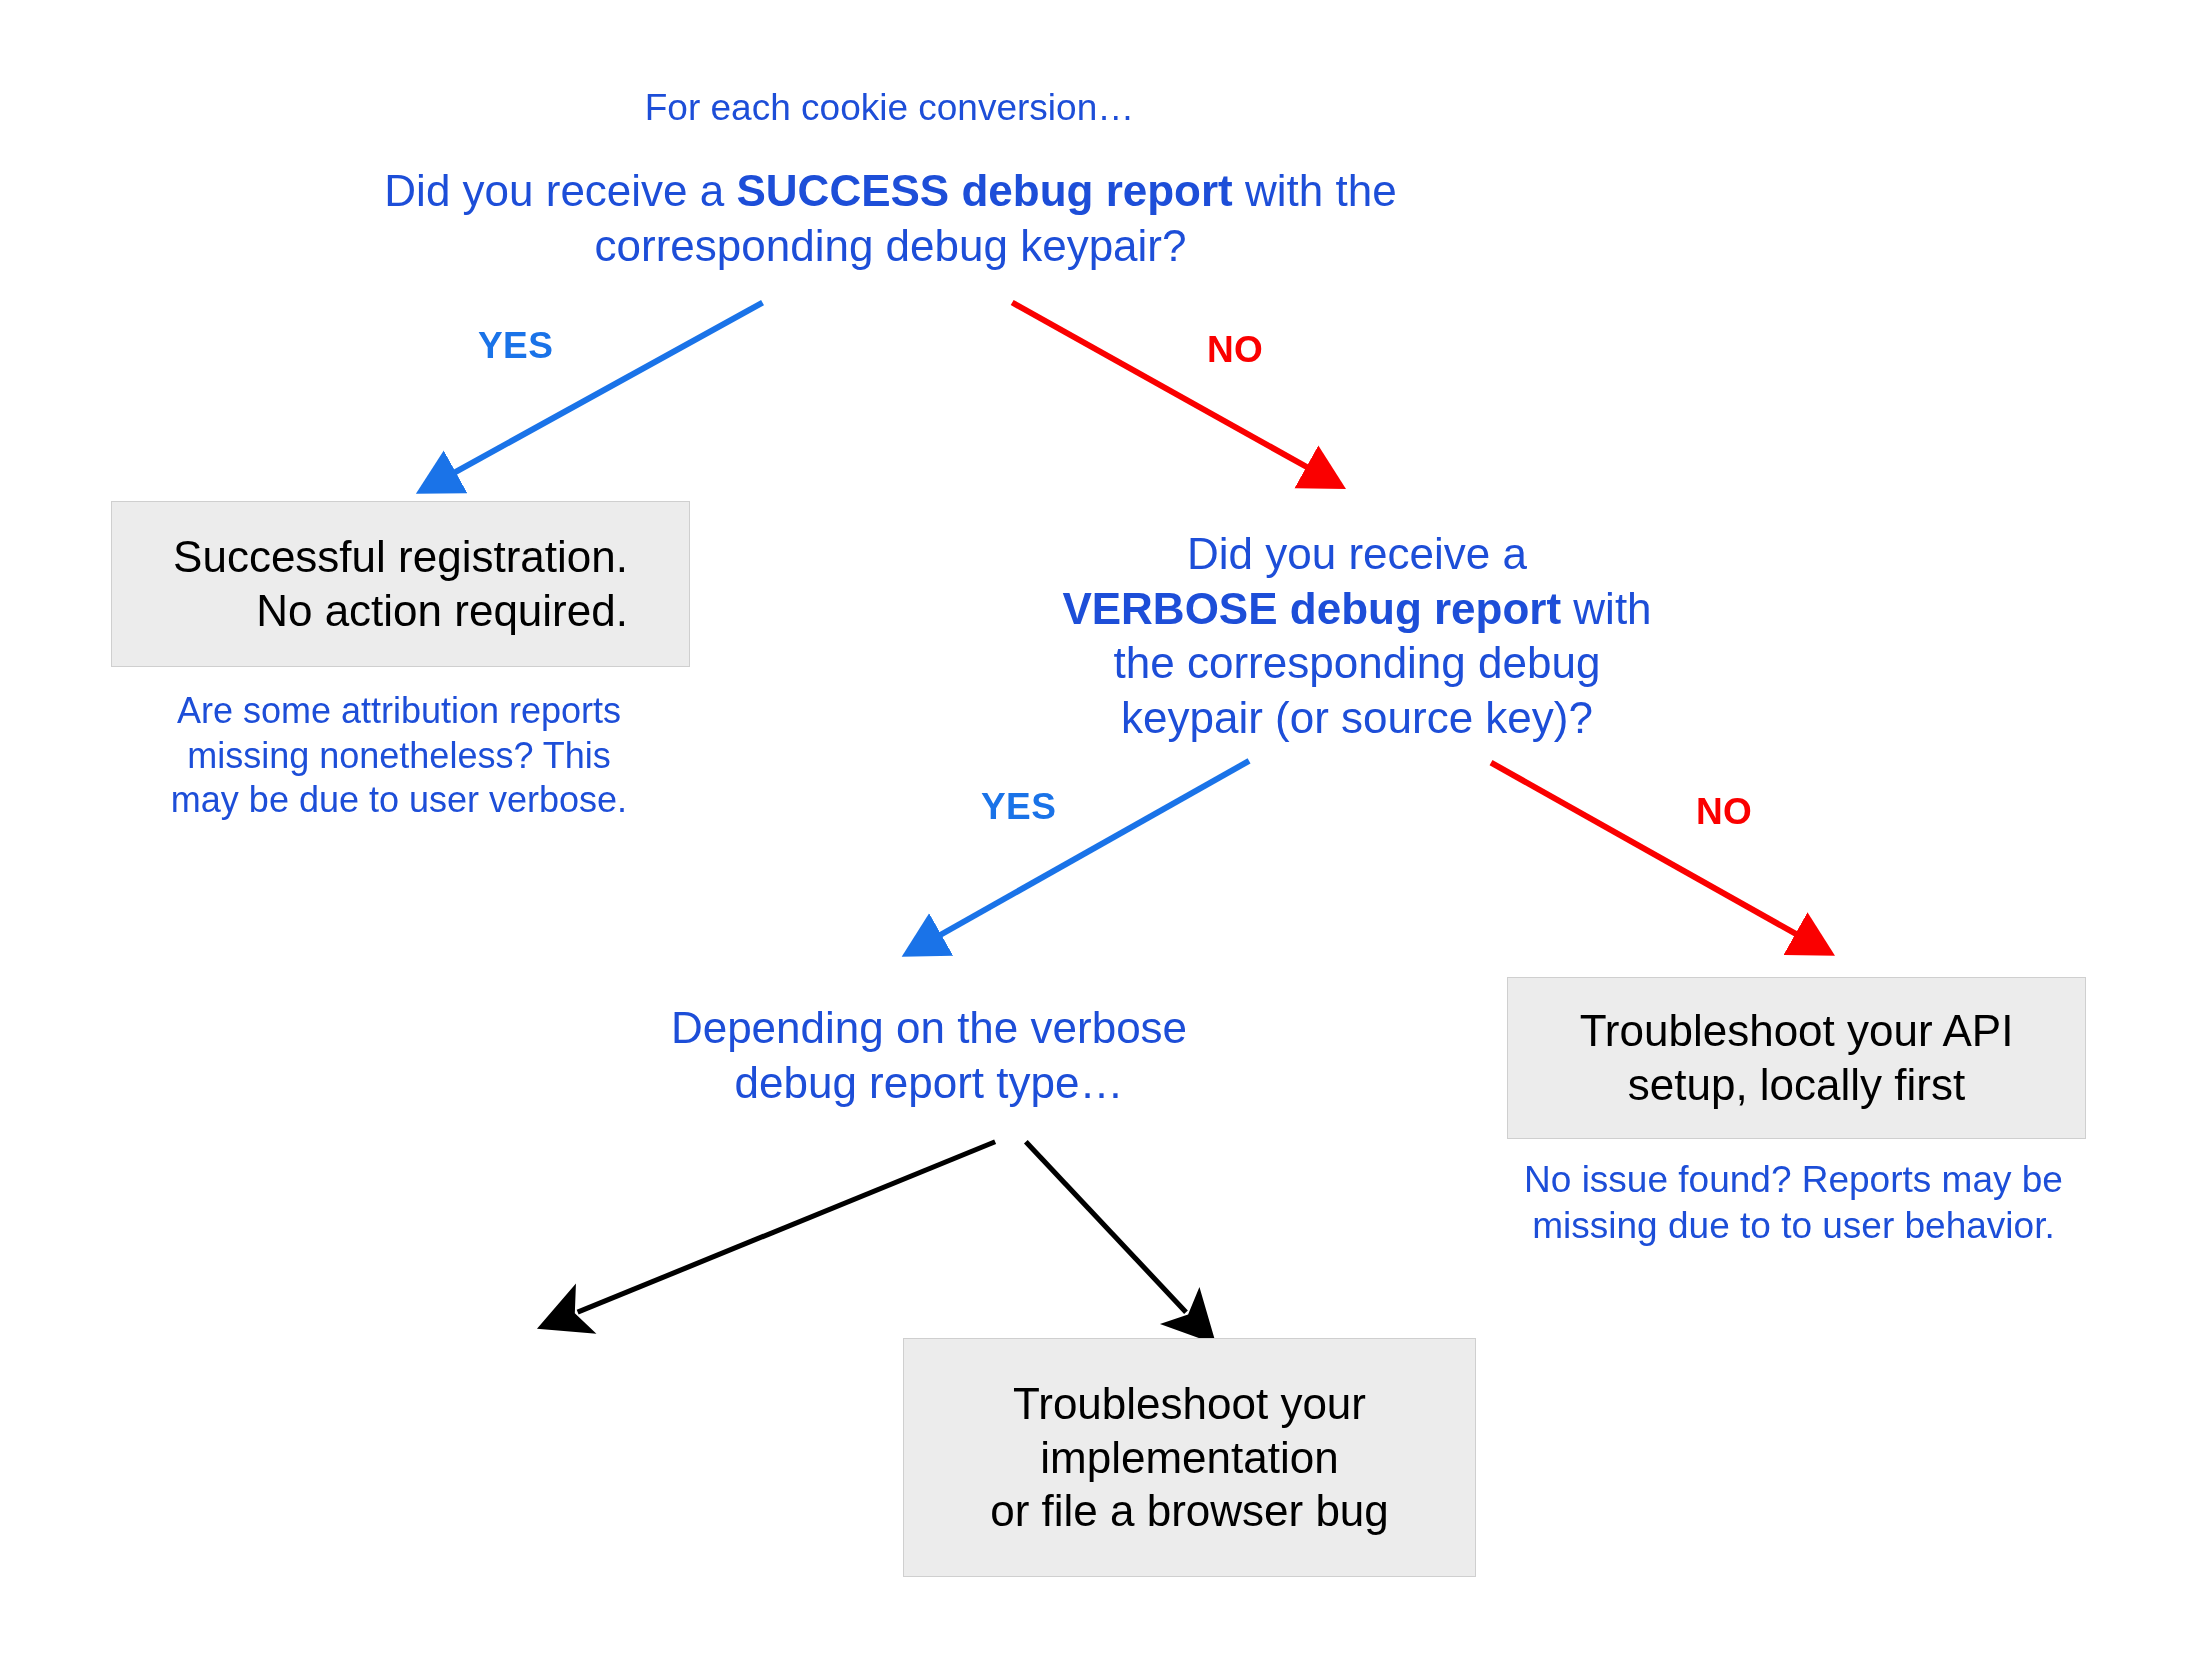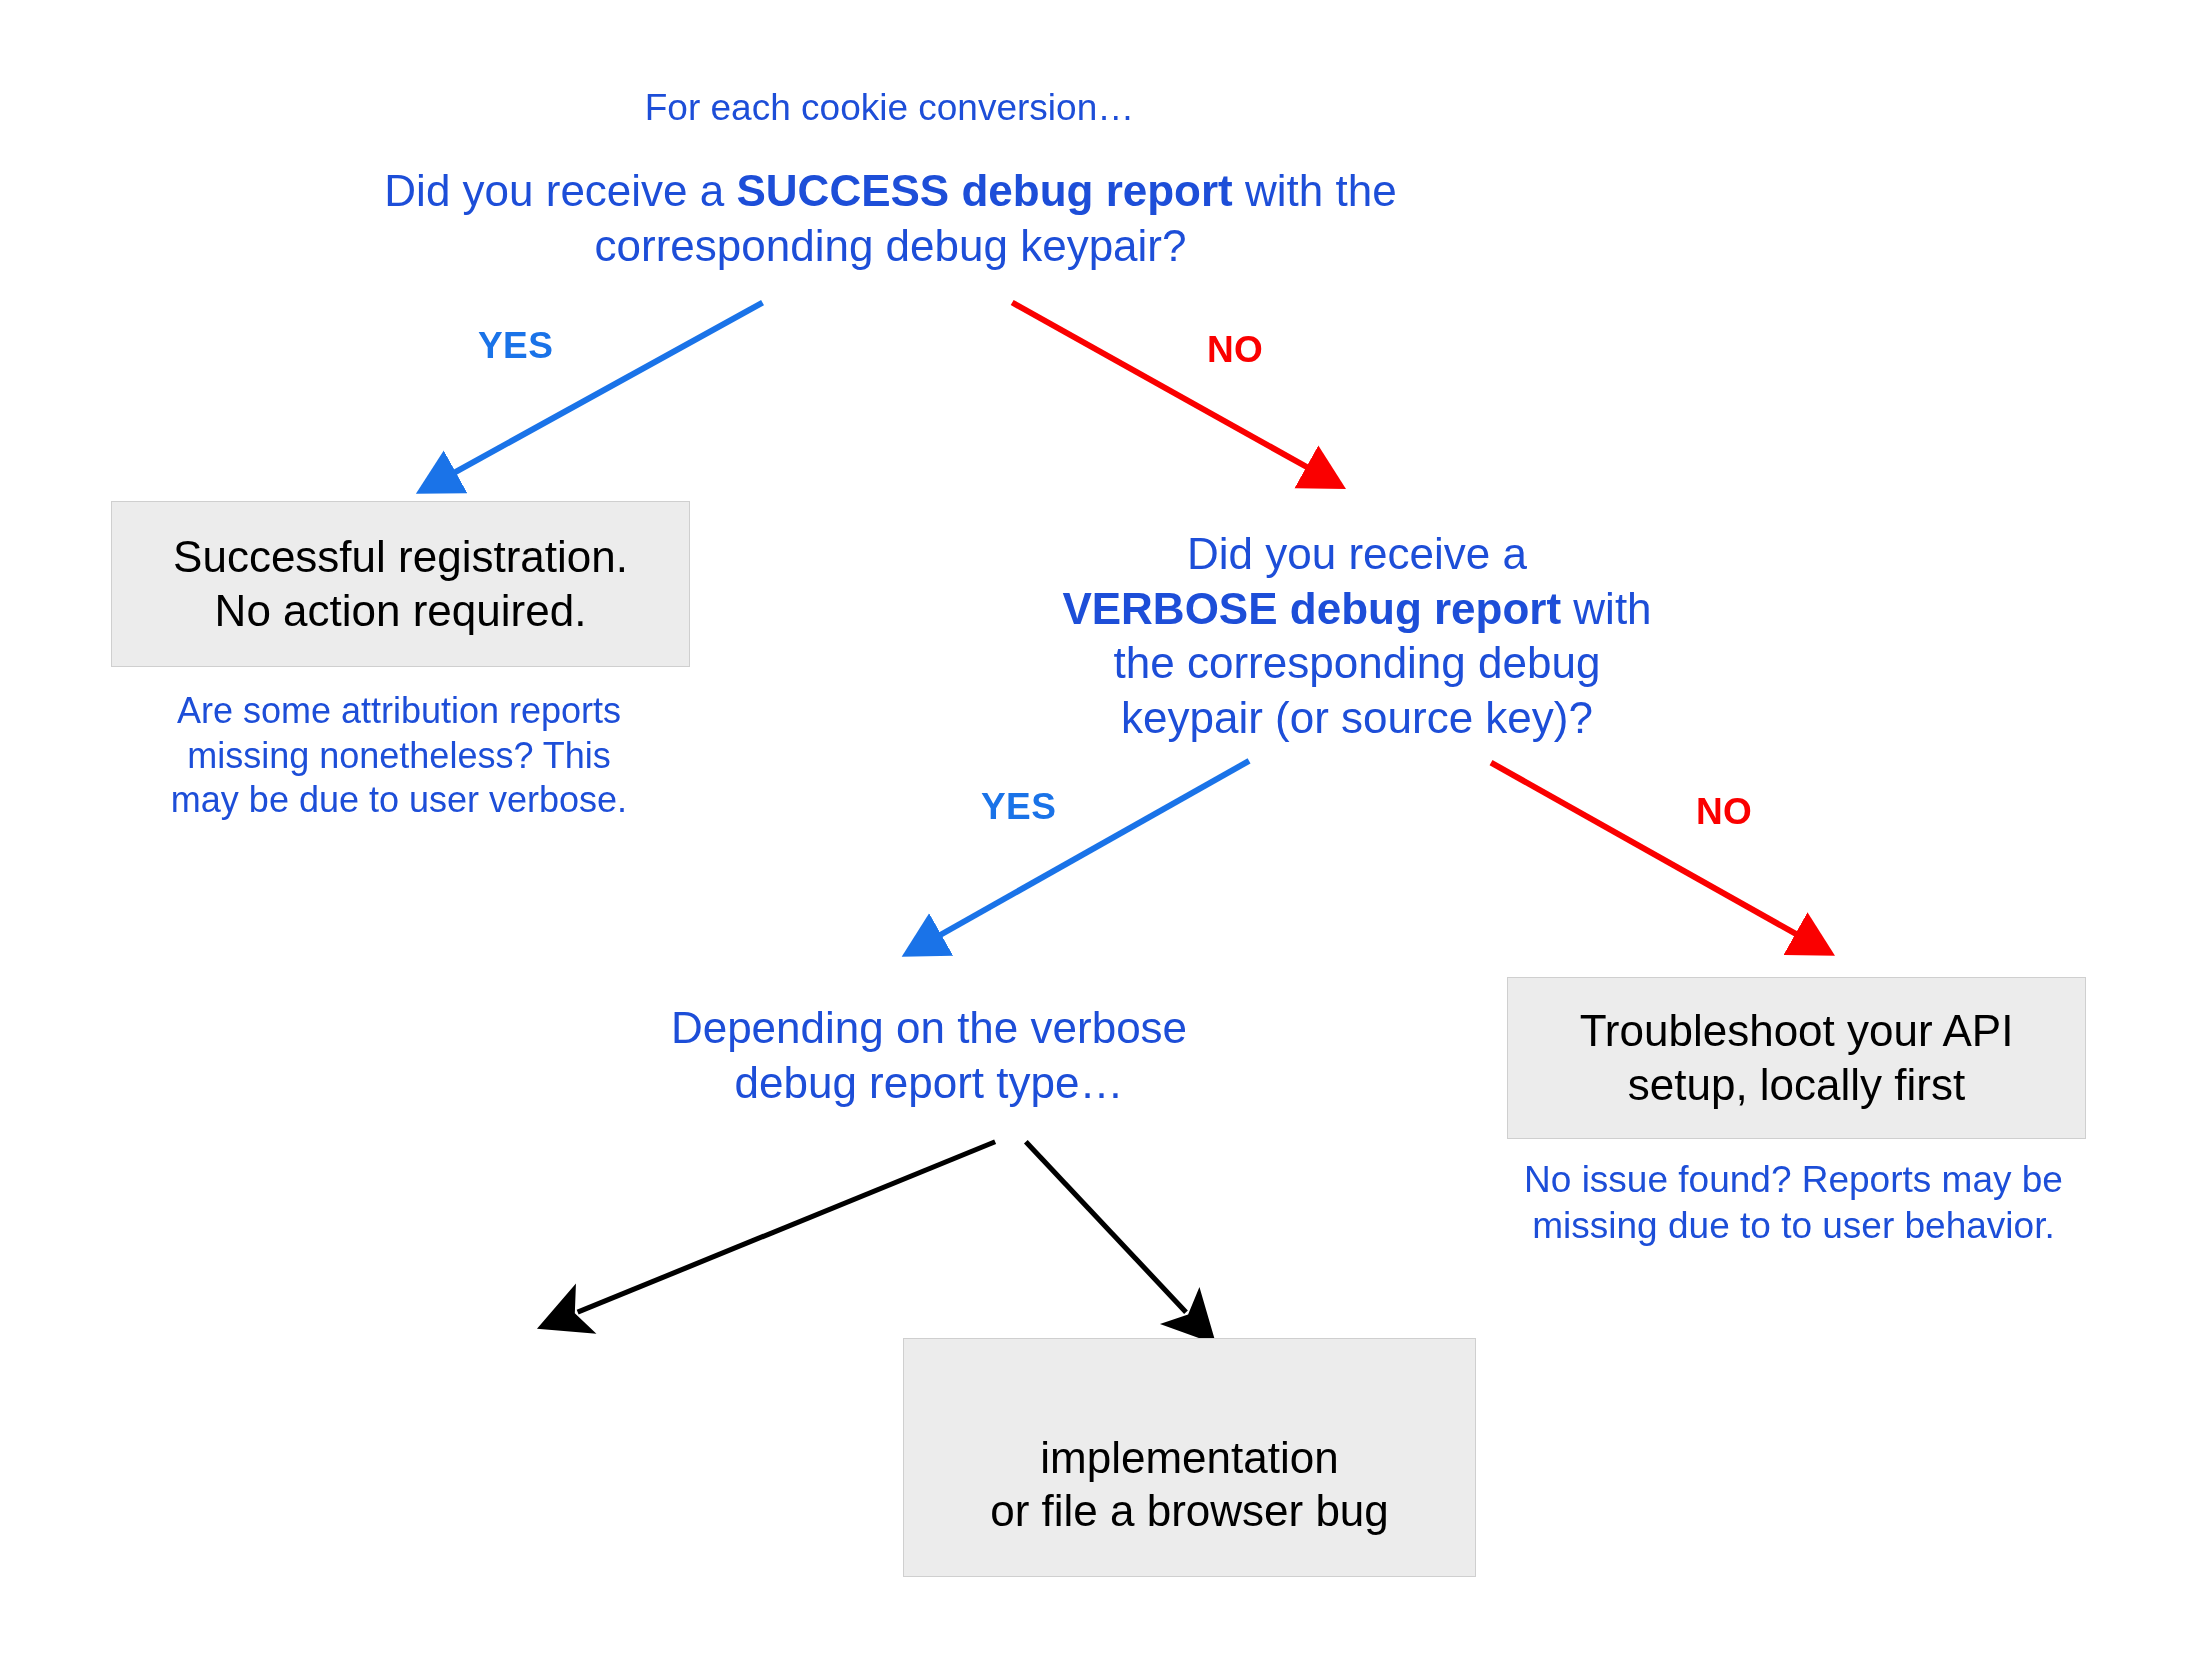--- a/index.html
+++ b/index.html
@@ -107,21 +107,21 @@
 
   <div class="node text t-lead" style="left:455px; top:85px; width:869px;">
     <span>For each cookie conversion…</span>
   </div>
 
   <div class="node text t-q" style="left:281px; top:164px; width:1219px;">
     <span>Did you receive a </span><span class="strong">SUCCESS debug report</span><span> with the</span><br>
     <span>corresponding debug keypair?</span>
   </div>
 
-  <div class="node box t-box-lg" style="left:111px; top:501px; width:579px; height:166px;">
+  <div class="node box t-box-lg" style="left:111px; top:501px; width:579px; height:166px;text-align:right;">
     <div>
       <span>Successful registration.</span><br>
       <span>No action required.</span>
     </div>
   </div>
 
   <div class="node text t-note" style="left:101px; top:689px; width:596px;">
     <span>Are some attribution reports</span><br>
     <span>missing nonetheless? This</span><br>
     <span>may be due to user verbose.</span>
@@ -147,20 +147,20 @@
   </div>
 
   <div class="node text t-small" style="left:1457px; top:1157px; width:673px;">
     <span>No issue found? Reports may be</span><br>
     <span>missing due to to user behavior.</span>
   </div>
 
 
   <div class="node box t-box-lg" style="left:903px; top:1338px; width:573px; height:239px;">
     <div>
-      <br>
+      <span>Troubleshoot your</span><br>
       <span>implementation</span><br>
       <span>or file a browser bug</span>
     </div>
   </div>
 
 </div>
 
 
 </body></html>

